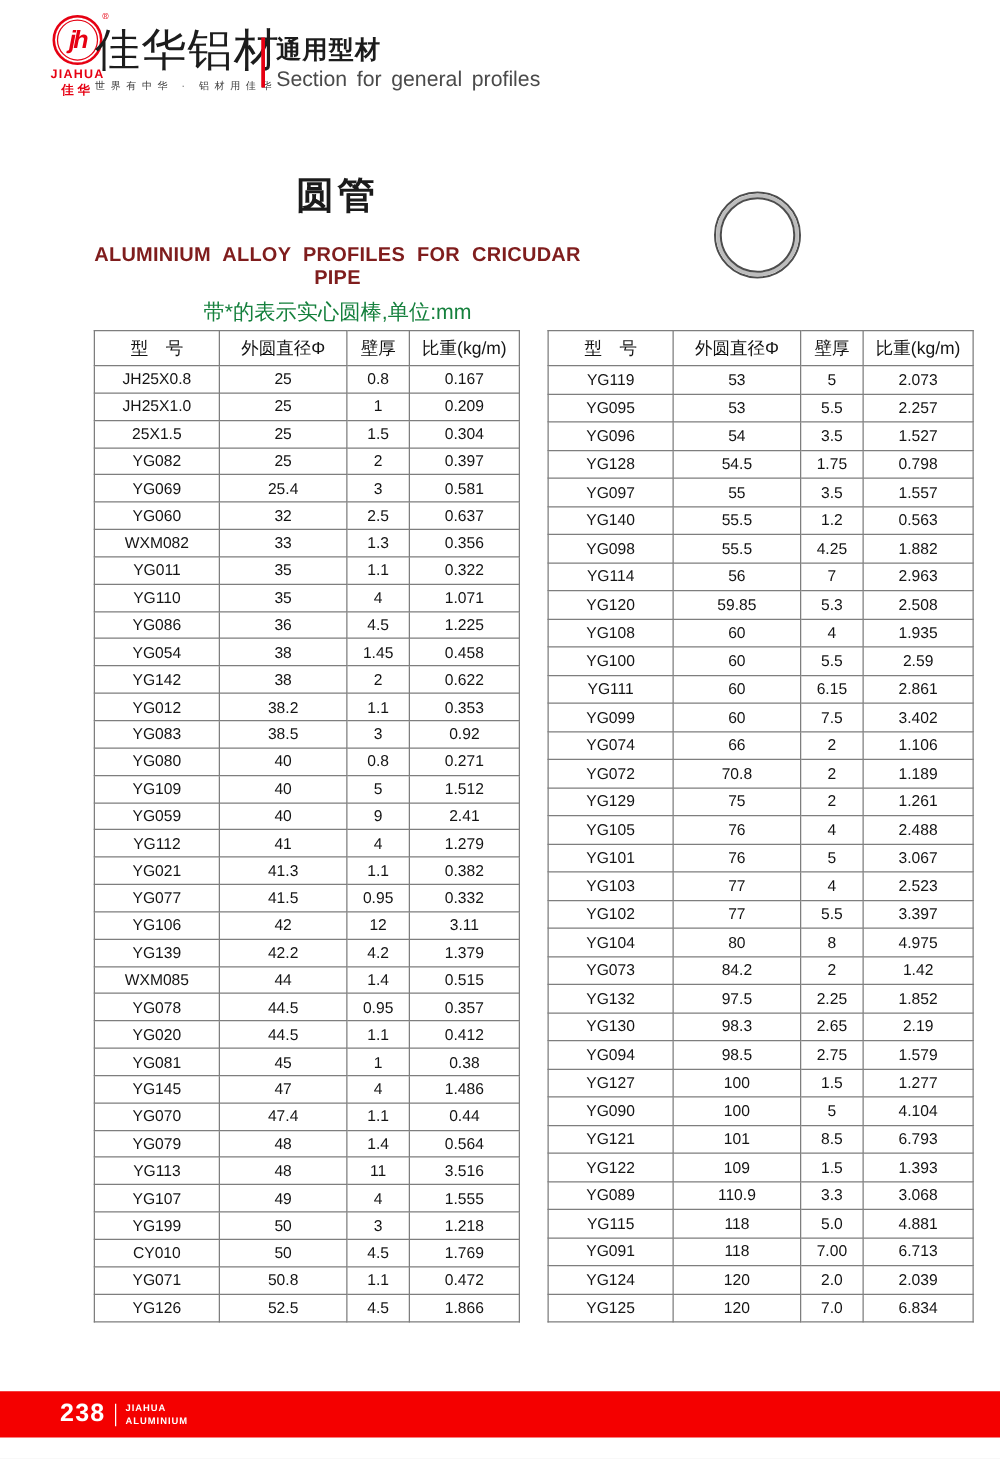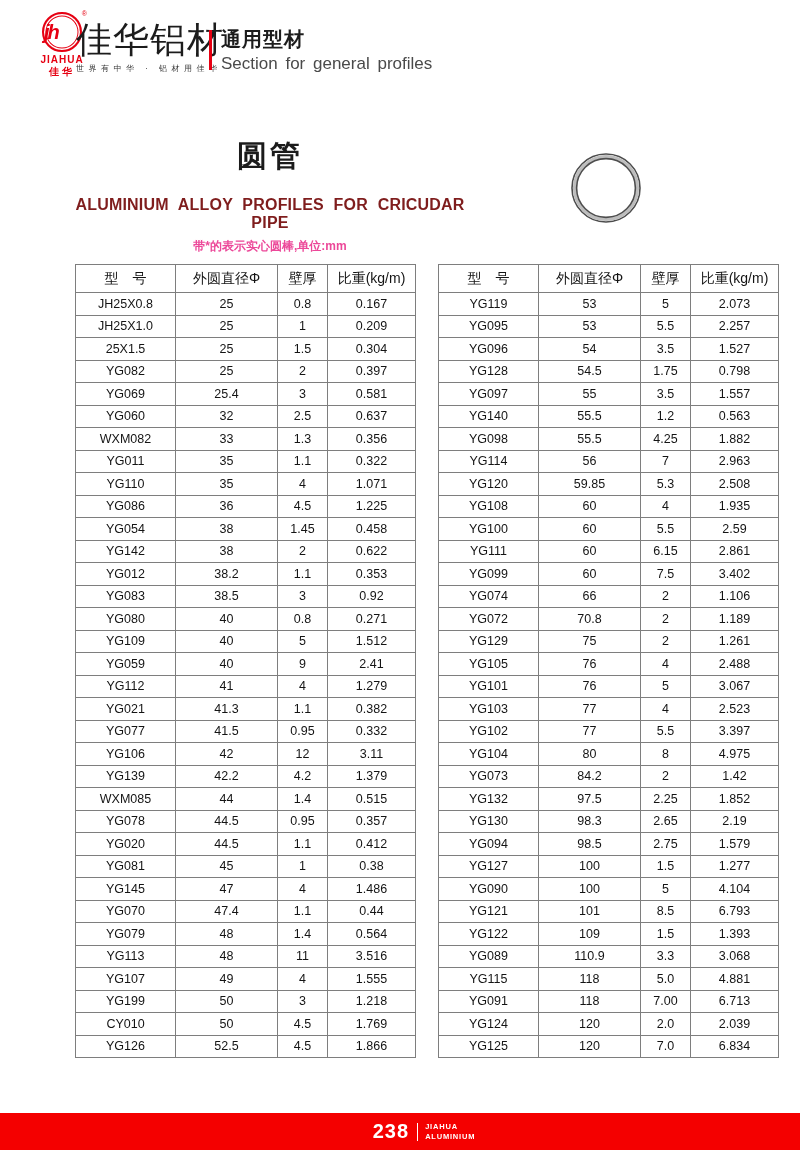--- a/index.html
+++ b/index.html
@@ -7,21 +7,21 @@
   .page {
     position:relative; width:800px; height:1167px; margin:0 auto;
     background:#ffffff; overflow:hidden; color:#1a1a1a;
   }
 
   
   .logo { position:absolute; left:30px; top:12px; width:64px; text-align:center; }
   .logo-circle {
     position:relative; width:40px; height:40px; margin:0 auto;
     border:2px solid #e60012; border-radius:50%;
-    display:flex; align-items:center; justify-content:flex-start;
+    display:flex; align-items:center; justify-content:center;
     box-shadow: inset 0 0 0 1.5px #fff, inset 0 0 0 2.5px #e60012;
   }
   .logo-jh { color:#e60012; font-weight:bold; font-style:italic; font-size:20px; letter-spacing:-2px; }
   .logo-reg { position:absolute; top:-4px; right:-7px; color:#e60012; font-size:7px; font-style:normal; }
   .logo-en { margin-top:2px; color:#e60012; font-weight:bold; font-size:10px; letter-spacing:1px; }
   .logo-cn { color:#e60012; font-weight:bold; font-size:10px; letter-spacing:3px; }
 
   .brand { position:absolute; left:76px; top:20px; }
   .brand-cn { font-size:36px; font-weight:normal; color:#1c1c1c; letter-spacing:1px; line-height:1.1; }
   .tagline { margin-top:3px; font-size:8px; color:#3a3a3a; letter-spacing:4.5px; }
@@ -29,42 +29,42 @@
   .header-divider { position:absolute; left:209px; top:30px; width:3px; height:40px; background:#e60012; }
 
   .section { position:absolute; left:221px; top:26px; }
   .section-cn { font-size:20px; font-weight:bold; color:#1c1c1c; letter-spacing:1px; }
   .section-en { margin-top:1px; font-size:17px; color:#4a4a4a; word-spacing:3px; }
 
   
   .title-block { position:absolute; left:60px; top:136px; width:420px; text-align:center; }
   .title-cn { font-size:30px; font-weight:bold; letter-spacing:3px; color:#1b1b1b; }
   .title-en { margin-top:19px; font-size:16px; font-weight:bold; color:#7f1d1d; word-spacing:5px; letter-spacing:0.2px; }
-  .title-note { margin-top:6px; font-size:12px; font-weight:bold; color:#ec4899; }
+  .title-note { margin-top:6px; font-size:17px; font-weight:normal; color:#15803d; }
 
   .pipe-diagram { position:absolute; left:566px; top:148px; }
 
   
   table.spec {
     position:absolute; top:264px; width:340px; height:794px;
     border-collapse:collapse; table-layout:fixed;
   }
   #table-left  { left:75px; }
   #table-right { left:438px; }
   .spec th, .spec td {
     border:1px solid #7e7e7e; text-align:center; vertical-align:middle;
     font-size:12.5px; font-weight:normal; color:#141414; padding:0;
     overflow:hidden; white-space:nowrap;
   }
   .spec thead th { font-size:14px; height:28px; }
 
   
   .footer-bar {
     position:absolute; left:0; top:1113px; width:800px; height:37px;
-    background:#f40000; display:flex; align-items:center;justify-content:center;
+    background:#f40000; display:flex; align-items:center;
   }
   .page-num { color:#ffffff; font-size:20px; font-weight:bold; margin-left:48px; letter-spacing:1px; }
   .footer-sep { width:1px; height:18px; background:#ffffff; margin:0 7px 0 8px; }
   .footer-brand { color:#ffffff; font-size:7.5px; font-weight:bold; line-height:1.25; letter-spacing:0.8px; }
 </style>
 </head>
 <body>
 
 <div class="page">
 
@@ -311,20 +311,26 @@
           <td>3</td>
           <td>1.218</td>
         </tr>
         <tr>
           <td>CY010</td>
           <td>50</td>
           <td>4.5</td>
           <td>1.769</td>
         </tr>
         <tr>
+          <td>YG071</td>
+          <td>50.8</td>
+          <td>1.1</td>
+          <td>0.472</td>
+        </tr>
+        <tr>
           <td>YG126</td>
           <td>52.5</td>
           <td>4.5</td>
           <td>1.866</td>
         </tr>
       </tbody>
   </table>
 
   <table class="spec" id="table-right">
     <colgroup>

